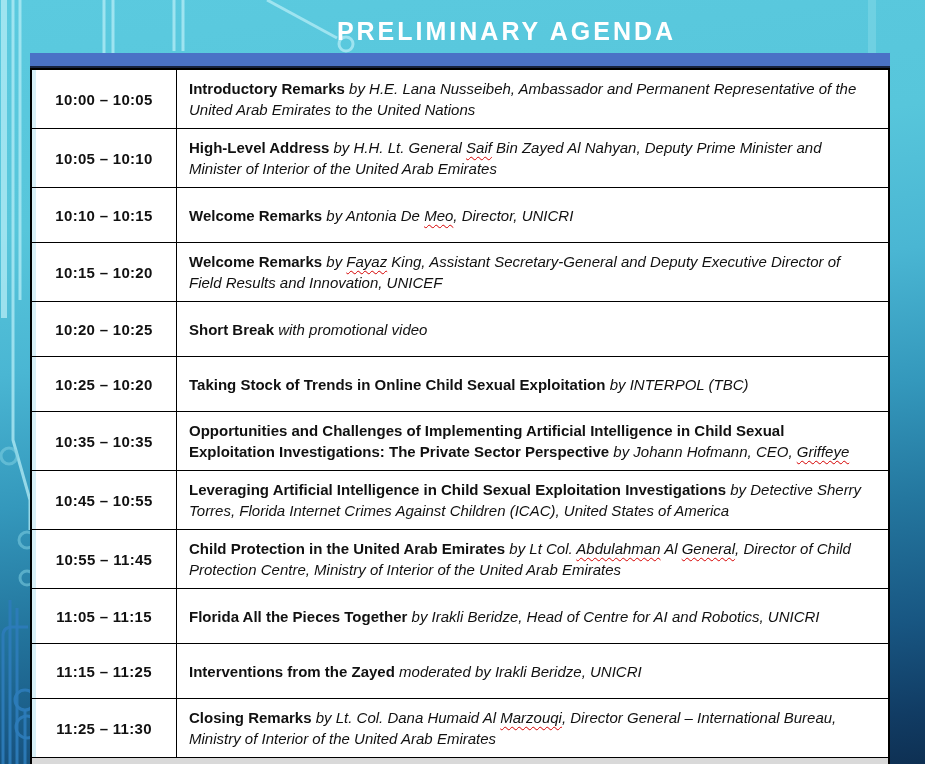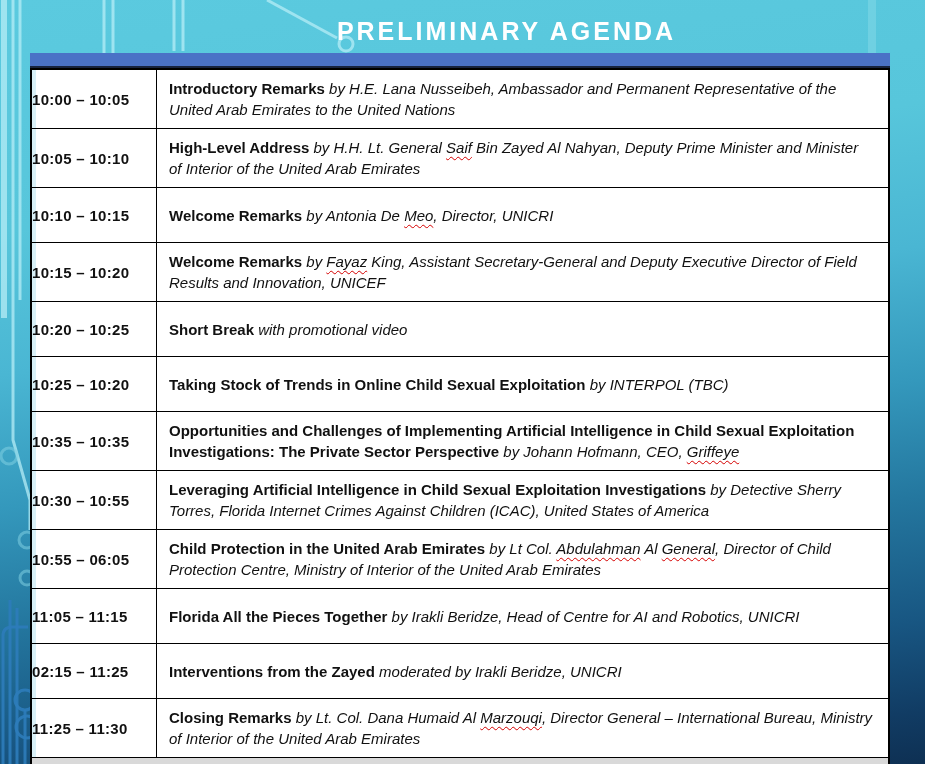--- a/index.html
+++ b/index.html
@@ -17,23 +17,23 @@
   .accent-bar{height:13px;background:#4a72c6;border-bottom:2px solid #17233f;}
   table.agenda{
     width:860px;border-collapse:collapse;background:#ffffff;
     border:2px solid #000000;table-layout:fixed;
   }
   table.agenda td{
     border:1.5px solid #000000;vertical-align:middle;
     color:#111111;font-size:15px;line-height:21px;
   }
   td.time{
-    width:124px;font-weight:bold;letter-spacing:0.3px;
+    width:124px;text-align:center;font-weight:bold;letter-spacing:0.3px;
     box-shadow:inset 4px 0 0 #d8f0f7;
-    padding:8px 0;white-space:nowrap;
+    padding:8px 10px;white-space:nowrap;
   }
   td.desc{padding:8px 14px 8px 12px;height:38px;}
   td.desc b{font-style:normal;font-weight:bold;}
   td.desc i{font-style:italic;}
   .sq{
     text-decoration-line:underline;
     text-decoration-style:wavy;
     text-decoration-color:#d40000;
     text-decoration-thickness:1px;
     text-underline-offset:3px;
@@ -112,33 +112,33 @@
         </tr>
         <tr>
           <td class="time">10:25 – 10:20</td>
           <td class="desc"><b>Taking Stock of Trends in Online Child Sexual Exploitation</b> <i>by INTERPOL (TBC)</i></td>
         </tr>
         <tr>
           <td class="time">10:35 – 10:35</td>
           <td class="desc"><b>Opportunities and Challenges of Implementing Artificial Intelligence in Child Sexual Exploitation Investigations: The Private Sector Perspective</b> <i>by Johann Hofmann, CEO, <span class="sq">Griffeye</span></i></td>
         </tr>
         <tr>
-          <td class="time">10:30 – 10:55</td>
+          <td class="time">10:45 – 10:55</td>
           <td class="desc"><b>Leveraging Artificial Intelligence in Child Sexual Exploitation Investigations</b> <i>by Detective Sherry Torres, Florida Internet Crimes Against Children (ICAC), United States of America</i></td>
         </tr>
         <tr>
-          <td class="time">10:55 – 06:05</td>
+          <td class="time">10:55 – 11:45</td>
           <td class="desc"><b>Child Protection in the United Arab Emirates</b> <i>by Lt Col. <span class="sq">Abdulahman</span> Al <span class="sq">General</span>, Director of Child Protection Centre, Ministry of Interior of the United Arab Emirates</i></td>
         </tr>
         <tr>
           <td class="time">11:05 – 11:15</td>
           <td class="desc"><b>Florida All the Pieces Together</b> <i>by Irakli Beridze, Head of Centre for AI and Robotics, UNICRI</i></td>
         </tr>
         <tr>
-          <td class="time">02:15 – 11:25</td>
+          <td class="time">11:15 – 11:25</td>
           <td class="desc"><b>Interventions from the Zayed</b> <i>moderated by Irakli Beridze, UNICRI</i></td>
         </tr>
         <tr>
           <td class="time">11:25 – 11:30</td>
           <td class="desc"><b>Closing Remarks</b> <i>by Lt. Col. Dana Humaid Al <span class="sq">Marzouqi</span>, Director General – International Bureau, Ministry of Interior of the United Arab Emirates</i></td>
         </tr>
         <tr>
           <td colspan="2" class="close-row">Close of Side-Event</td>
         </tr>
       </tbody>

